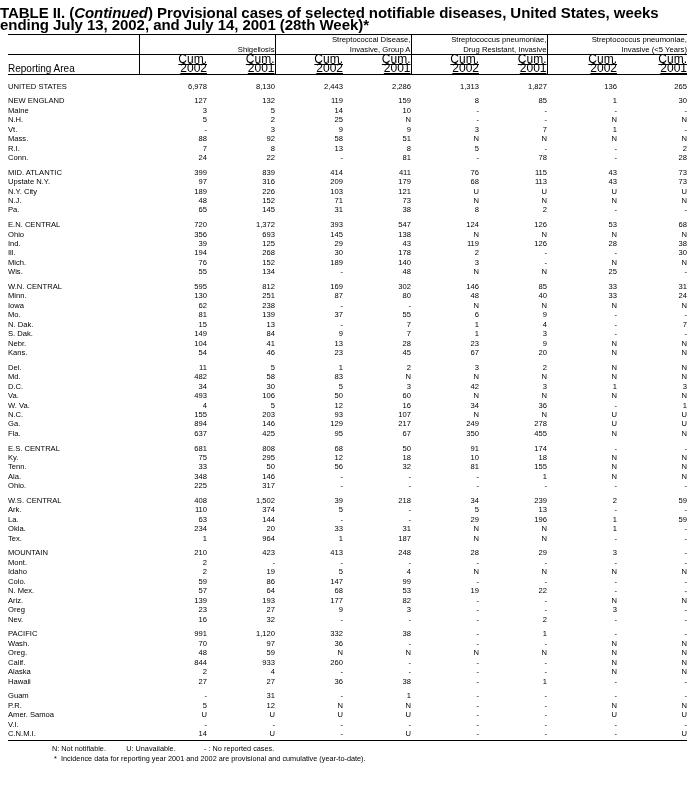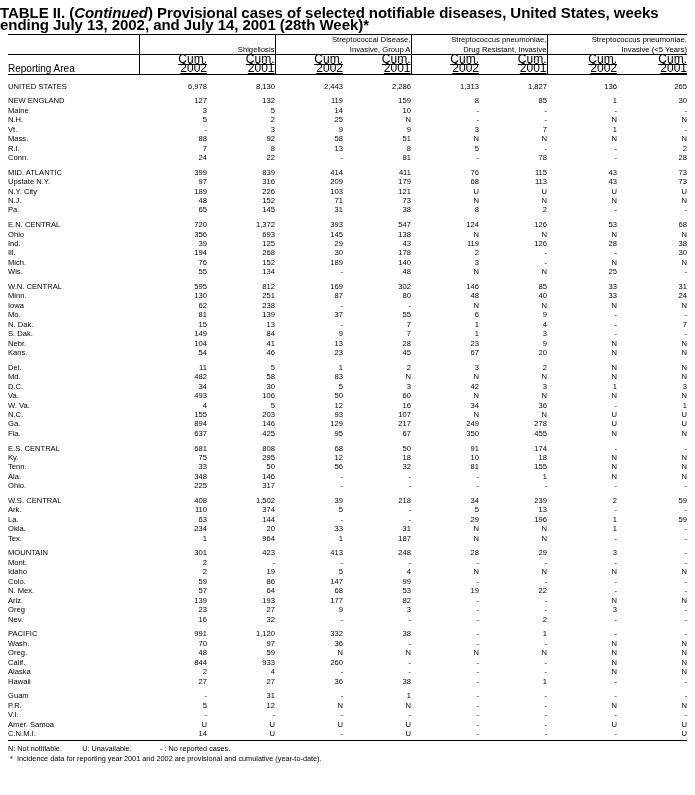--- a/index.html
+++ b/index.html
@@ -129,21 +129,21 @@
     width: 679px;
     margin: 2px 0 0 8px;
     height: 0;
   }
   .footnotes {
     margin: 2.5px 0 0 8px;
     font-size: 7.3px;
     line-height: 9.8px;
     width: 679px;
   }
-  .fn-line { white-space: pre; }
+  .fn-line { white-space: pre; margin-left: 44px; }
 </style>
 </head>
 <body>
 
 <div id="page">
 
   <div class="title-block">
     <span>TABLE II. (</span><span class="ital">Continued</span><span>) Provisional cases of selected notifiable diseases, United States, weeks ending July 13, 2002, and July 14, 2001 (28th Week)*</span>
   </div>
 
@@ -755,21 +755,21 @@
           <td class="num vsep-none">N</td>
           <td class="num">N</td>
           <td class="num vsep-none">-</td>
           <td class="num">-</td>
         </tr>
         <tr class="spacer">
           <td colspan="9"></td>
         </tr>
         <tr>
           <td class="area">MOUNTAIN</td>
-          <td class="num vsep-none">301</td>
+          <td class="num vsep-none">210</td>
           <td class="num">423</td>
           <td class="num vsep-none">413</td>
           <td class="num">248</td>
           <td class="num vsep-none">28</td>
           <td class="num">29</td>
           <td class="num vsep-none">3</td>
           <td class="num">-</td>
         </tr>
         <tr>
           <td class="area">Mont.</td>
@@ -936,42 +936,42 @@
           <td class="num vsep-none">5</td>
           <td class="num">12</td>
           <td class="num vsep-none">N</td>
           <td class="num">N</td>
           <td class="num vsep-none">-</td>
           <td class="num">-</td>
           <td class="num vsep-none">N</td>
           <td class="num">N</td>
         </tr>
         <tr>
-          <td class="area">V.I.</td>
-          <td class="num vsep-none">-</td>
-          <td class="num">-</td>
-          <td class="num vsep-none">-</td>
-          <td class="num">-</td>
-          <td class="num vsep-none">-</td>
-          <td class="num">-</td>
-          <td class="num vsep-none">-</td>
-          <td class="num">-</td>
-        </tr>
-        <tr>
           <td class="area">Amer. Samoa</td>
           <td class="num vsep-none">U</td>
           <td class="num">U</td>
           <td class="num vsep-none">U</td>
           <td class="num">U</td>
           <td class="num vsep-none">-</td>
           <td class="num">-</td>
           <td class="num vsep-none">U</td>
           <td class="num">U</td>
         </tr>
         <tr>
+          <td class="area">V.I.</td>
+          <td class="num vsep-none">-</td>
+          <td class="num">-</td>
+          <td class="num vsep-none">-</td>
+          <td class="num">-</td>
+          <td class="num vsep-none">-</td>
+          <td class="num">-</td>
+          <td class="num vsep-none">-</td>
+          <td class="num">-</td>
+        </tr>
+        <tr>
           <td class="area">C.N.M.I.</td>
           <td class="num vsep-none">14</td>
           <td class="num">U</td>
           <td class="num vsep-none">-</td>
           <td class="num">U</td>
           <td class="num vsep-none">-</td>
           <td class="num">-</td>
           <td class="num vsep-none">-</td>
           <td class="num">U</td>
         </tr>

